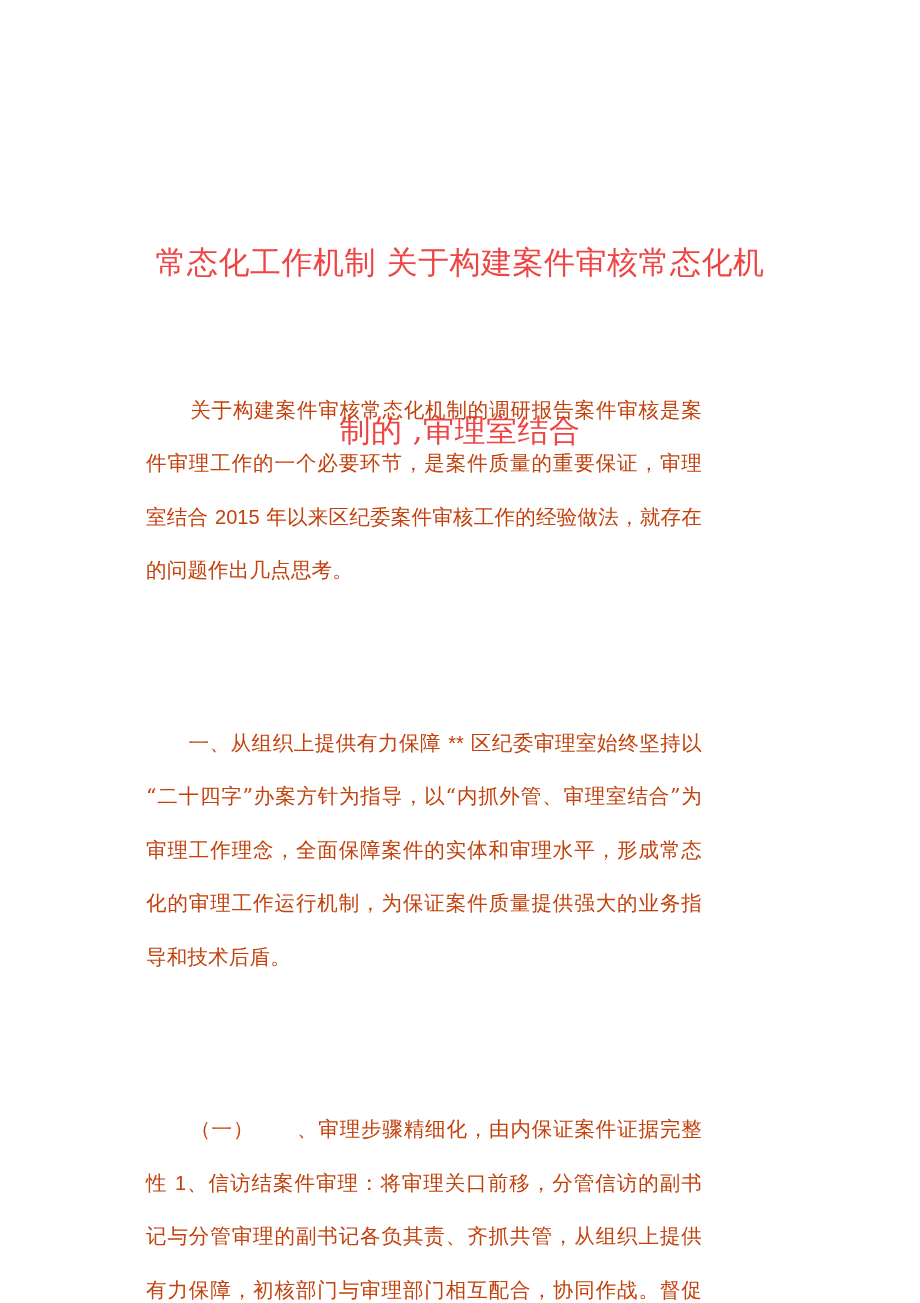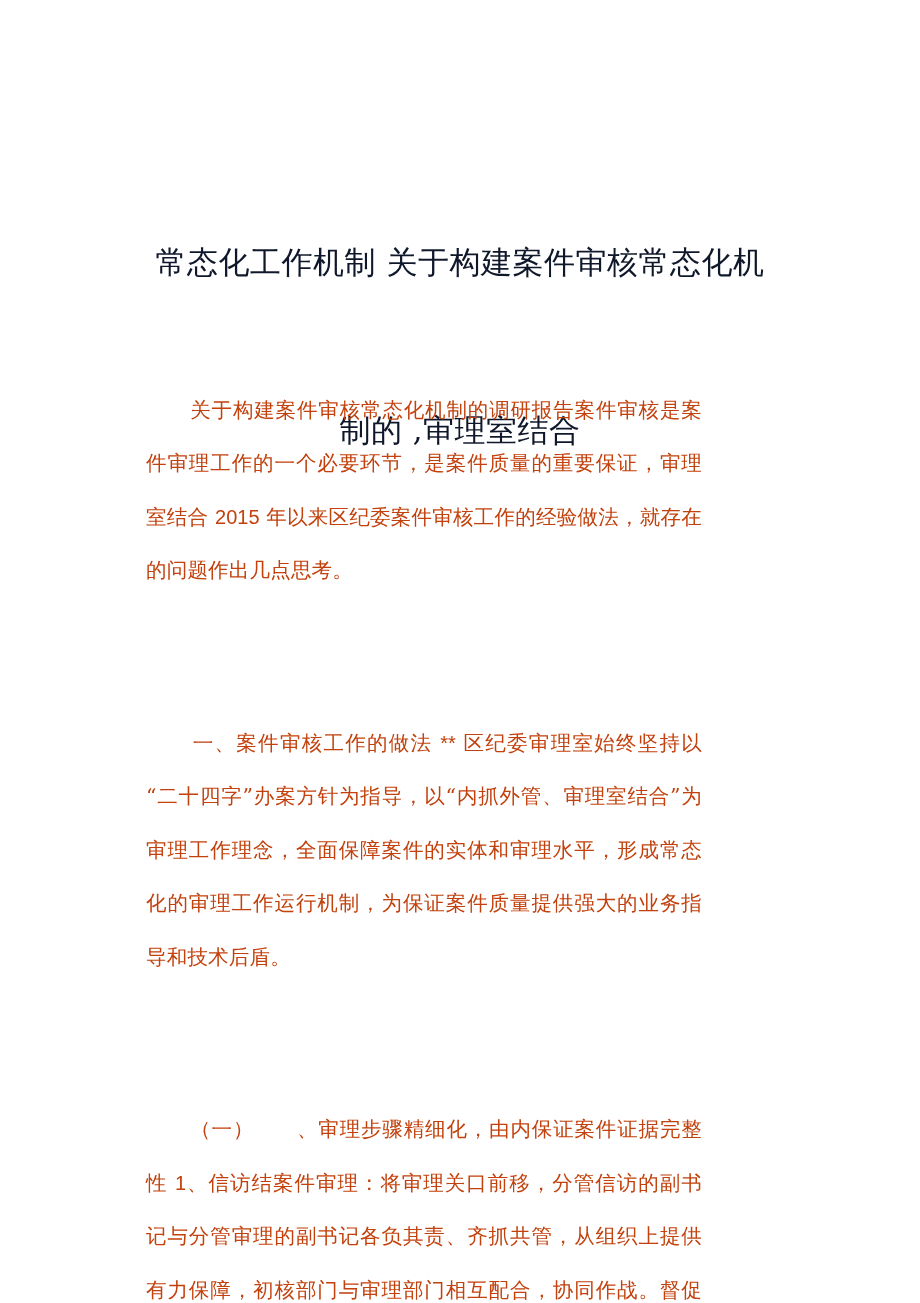--- a/index.html
+++ b/index.html
@@ -26,21 +26,21 @@
   .doc-title {
     position: absolute;
     left: 104px;
     top: 122px;
     width: 712px;
     text-align: center;
     font-size: 31px;
     line-height: 56px;
     font-weight: 400;
     letter-spacing: 0.5px;
-    color: #0f172a;
+    color: #ef4444;
     white-space: pre-wrap;
   }
 
   
   .body-block {
     position: absolute;
     left: 134px;
     top: 318px;
     width: 580px;
   }
@@ -81,21 +81,21 @@
     <div>制的 ,审理室结合</div>
   </div>
 
   <div class="body-block">
 
     <p class="para">
       <span>关于构建案件审核常态化机制的调研报告案件审核是案件审理工作的一个必要环节，是案件质量的重要保证，审理室结合 </span><span class="latin">2015</span><span> 年以来区纪委案件审核工作的经验做法，就存在的问题作出几点思考。</span>
     </p>
 
     <p class="para">
-      <span>一、案件审核工作的做法 </span><span class="latin">**</span><span> 区纪委审理室始终坚持以“二十四字”办案方针为指导，以“内抓外管、审理室结合”为审理工作理念，全面保障案件的实体和审理水平，形成常态化的审理工作运行机制，为保证案件质量提供强大的业务指导和技术后盾。</span>
+      <span>一、从组织上提供有力保障 </span><span class="latin">**</span><span> 区纪委审理室始终坚持以“二十四字”办案方针为指导，以“内抓外管、审理室结合”为审理工作理念，全面保障案件的实体和审理水平，形成常态化的审理工作运行机制，为保证案件质量提供强大的业务指导和技术后盾。</span>
     </p>
 
     <p class="para">
       <span>（一）</span><span class="gap"></span><span>、审理步骤精细化，由内保证案件证据完整性 </span><span class="latin">1</span><span>、信访结案件审理：将审理关口前移，分管信访的副书记与分管审理的副书记各负其责、齐抓共管，从组织上提供有力保障，初核部门与审理部门相互配合，协同作战。督促审理室主动与各初核科室加强沟通与研讨，将案件审理的目的融入初核科室的核查意识当中，实现信访件办理的有章可循，有章可依；</span>
     </p>
 
   </div>
 </div>
 
 </body></html>

